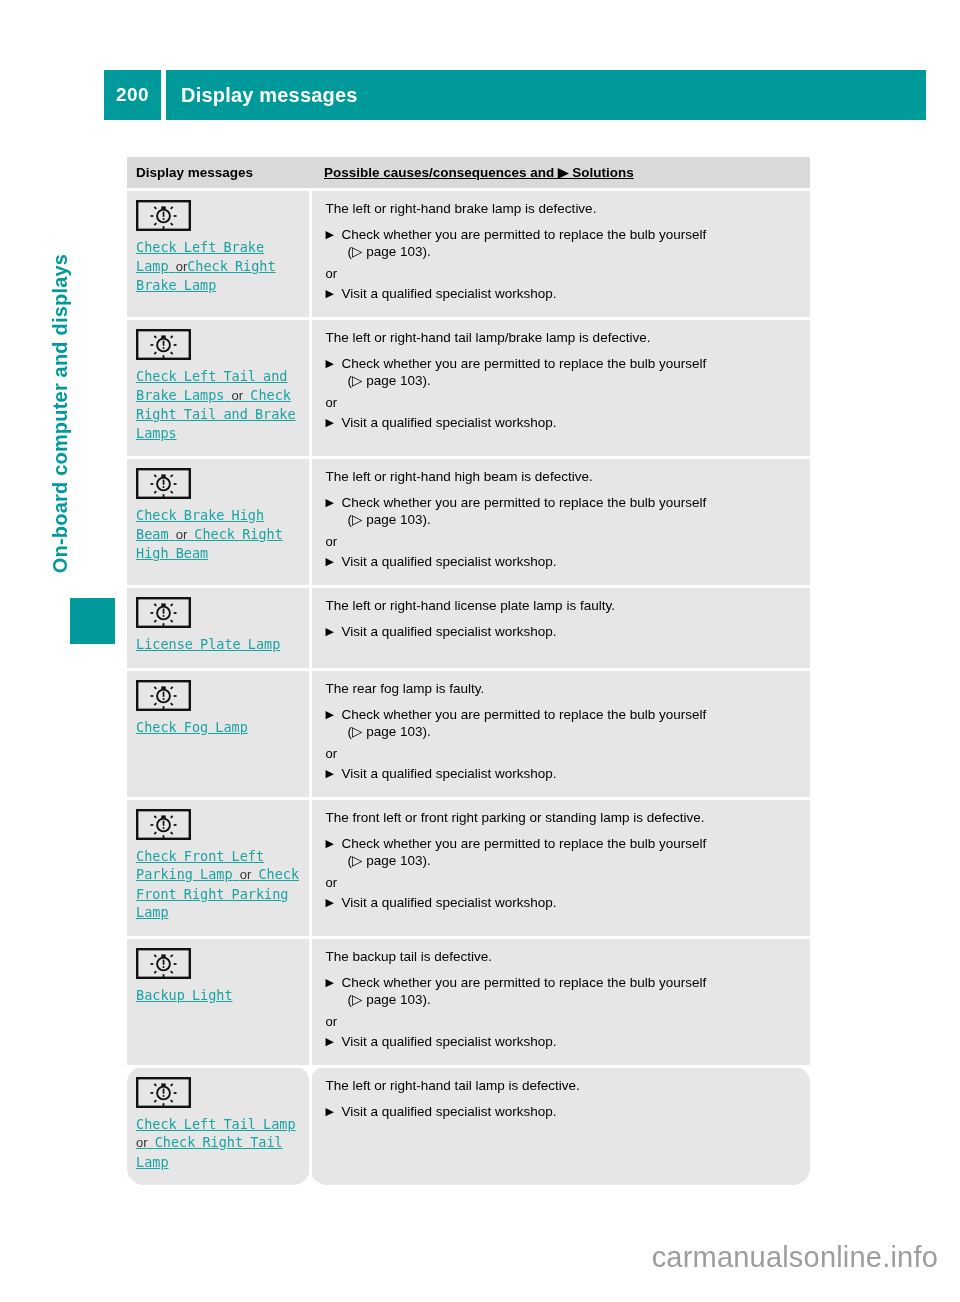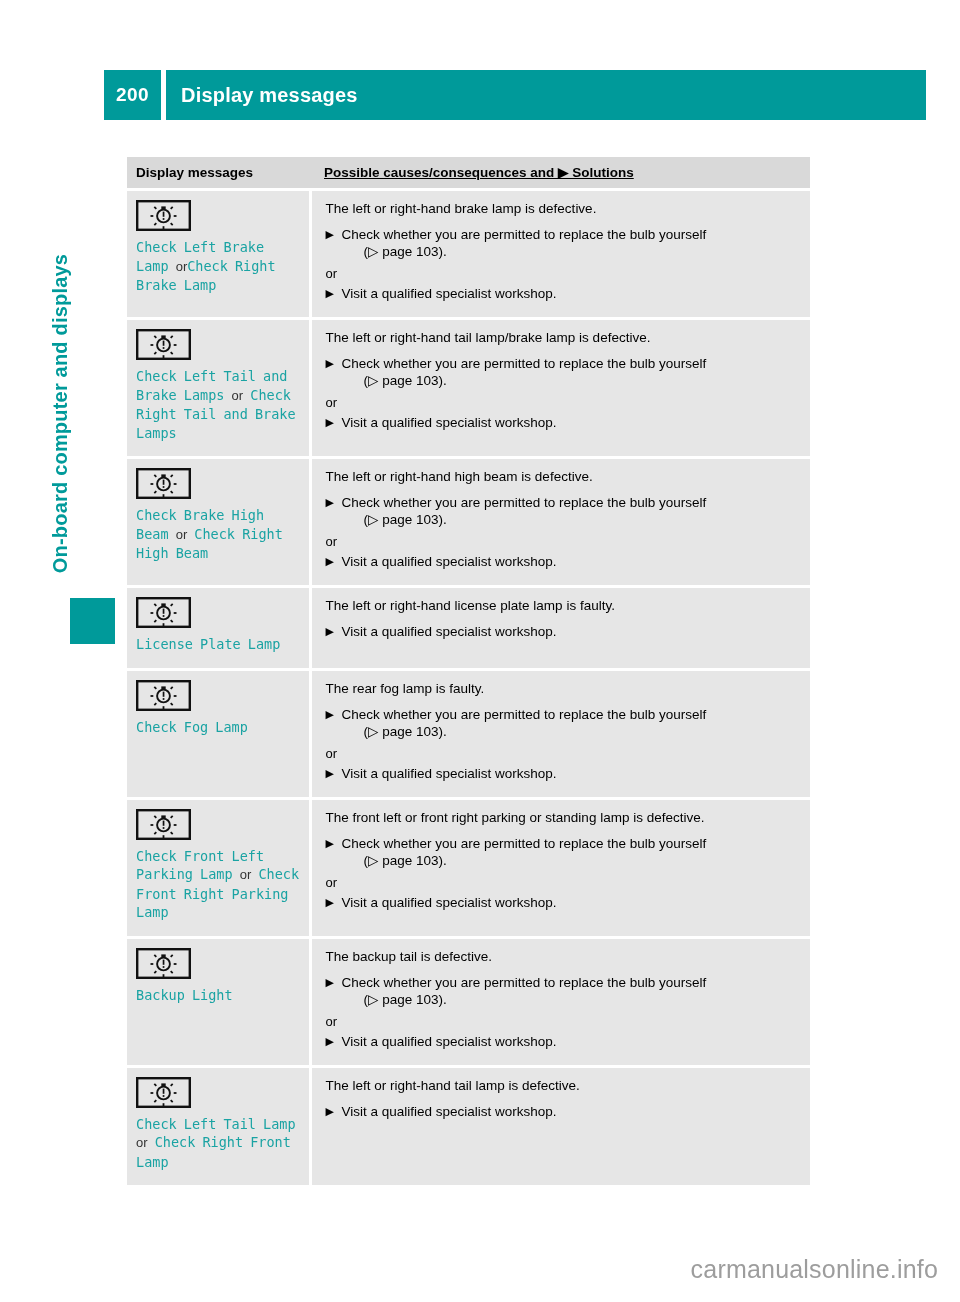--- a/index.html
+++ b/index.html
@@ -119,37 +119,38 @@
     padding: 9px 9px 12px 9px;
   }
   .msg-table td.col-left {
     border-right: 3px solid #ffffff;
     padding-bottom: 14px;
   }
   .msg-table td.col-right {
     padding-left: 14px;
     padding-right: 3px;
   }
-  .msg-table tr:last-child td { border-bottom: none; }
+  .msg-table tr:last-child td { border-bottom: none; border-radius: 17px; }
 
   
   .lamp-icon {
     display: block;
     width: 55px;
     height: 31px;
     margin-bottom: 7px;
   }
 
   
   .dm {
     font-family: "DejaVu Sans Mono", "Liberation Mono", monospace;
     font-size: 13.5px;
     line-height: 18.5px;
     color: #1aa3a3;
     word-spacing: -1px;
+    text-decoration: underline;
   }
   .dm .conj {
     color: #333333;
     font-family: "Liberation Sans", sans-serif;
     font-size: 13px;
   }
   .dm .conj.tight { margin: 0; }
 
   
   .cause {
@@ -169,36 +170,35 @@
   .sol .tri {
     position: absolute;
     left: 0;
     top: 0;
     font-size: 11px;
     line-height: 17px;
   }
   .sol .sub {
     display: block;
     padding-left: 6px;
-    margin-left: 16px;
   }
   .or-line {
     font-size: 13px;
     line-height: 17px;
     color: #000000;
     margin: 4px 0 3px 0;
   }
   .sol + .or-line { margin-top: 5px; }
 
   
   .watermark {
     position: absolute;
     right: 22px;
-    bottom: 18px;
-    font-size: 25px;
+    bottom: 28px;
+    font-size: 29px;
     color: #9d9d9d;
     letter-spacing: 0.2px;
   }
 </style>
 </head>
 <body>
 
 <div class="side-chapter">
   <div class="side-chapter-label">On-board computer and displays</div>
   <div class="side-marker"></div>
@@ -405,21 +405,21 @@
             <rect x="26.7" y="11.6" width="1.7" height="5.2" fill="#111"></rect>
             <rect x="26.7" y="18.1" width="1.7" height="1.8" fill="#111"></rect>
             <line x1="34.7" y1="8.8" x2="36.7" y2="6.800000000000001" stroke="#111" stroke-width="1.8"></line>
             <line x1="37.7" y1="16" x2="40.5" y2="16" stroke="#111" stroke-width="1.8"></line>
             <line x1="34.7" y1="23.2" x2="36.7" y2="25.2" stroke="#111" stroke-width="1.8"></line>
             <line x1="27.5" y1="26.2" x2="27.5" y2="29" stroke="#111" stroke-width="1.8"></line>
             <line x1="20.3" y1="23.2" x2="18.3" y2="25.2" stroke="#111" stroke-width="1.8"></line>
             <line x1="17.3" y1="16" x2="14.5" y2="16" stroke="#111" stroke-width="1.8"></line>
             <line x1="20.3" y1="8.8" x2="18.3" y2="6.800000000000001" stroke="#111" stroke-width="1.8"></line>
           </svg>
-          <div class="dm"><span>Check Left Tail Lamp</span> <span class="conj">or</span> <span>Check Right Front Lamp</span></div>
+          <div class="dm"><span>Check Left Tail Lamp</span> <span class="conj">or</span> <span>Check Right Tail Lamp</span></div>
         </td>
         <td class="col-right">
           <p class="cause">The left or right-hand tail lamp is defective.</p>
           <p class="sol"><span class="tri">▶</span><span>Visit a qualified specialist workshop.</span></p>
         </td>
       </tr>
     </tbody>
 </table>
 
 <div class="watermark">carmanualsonline.info</div>

